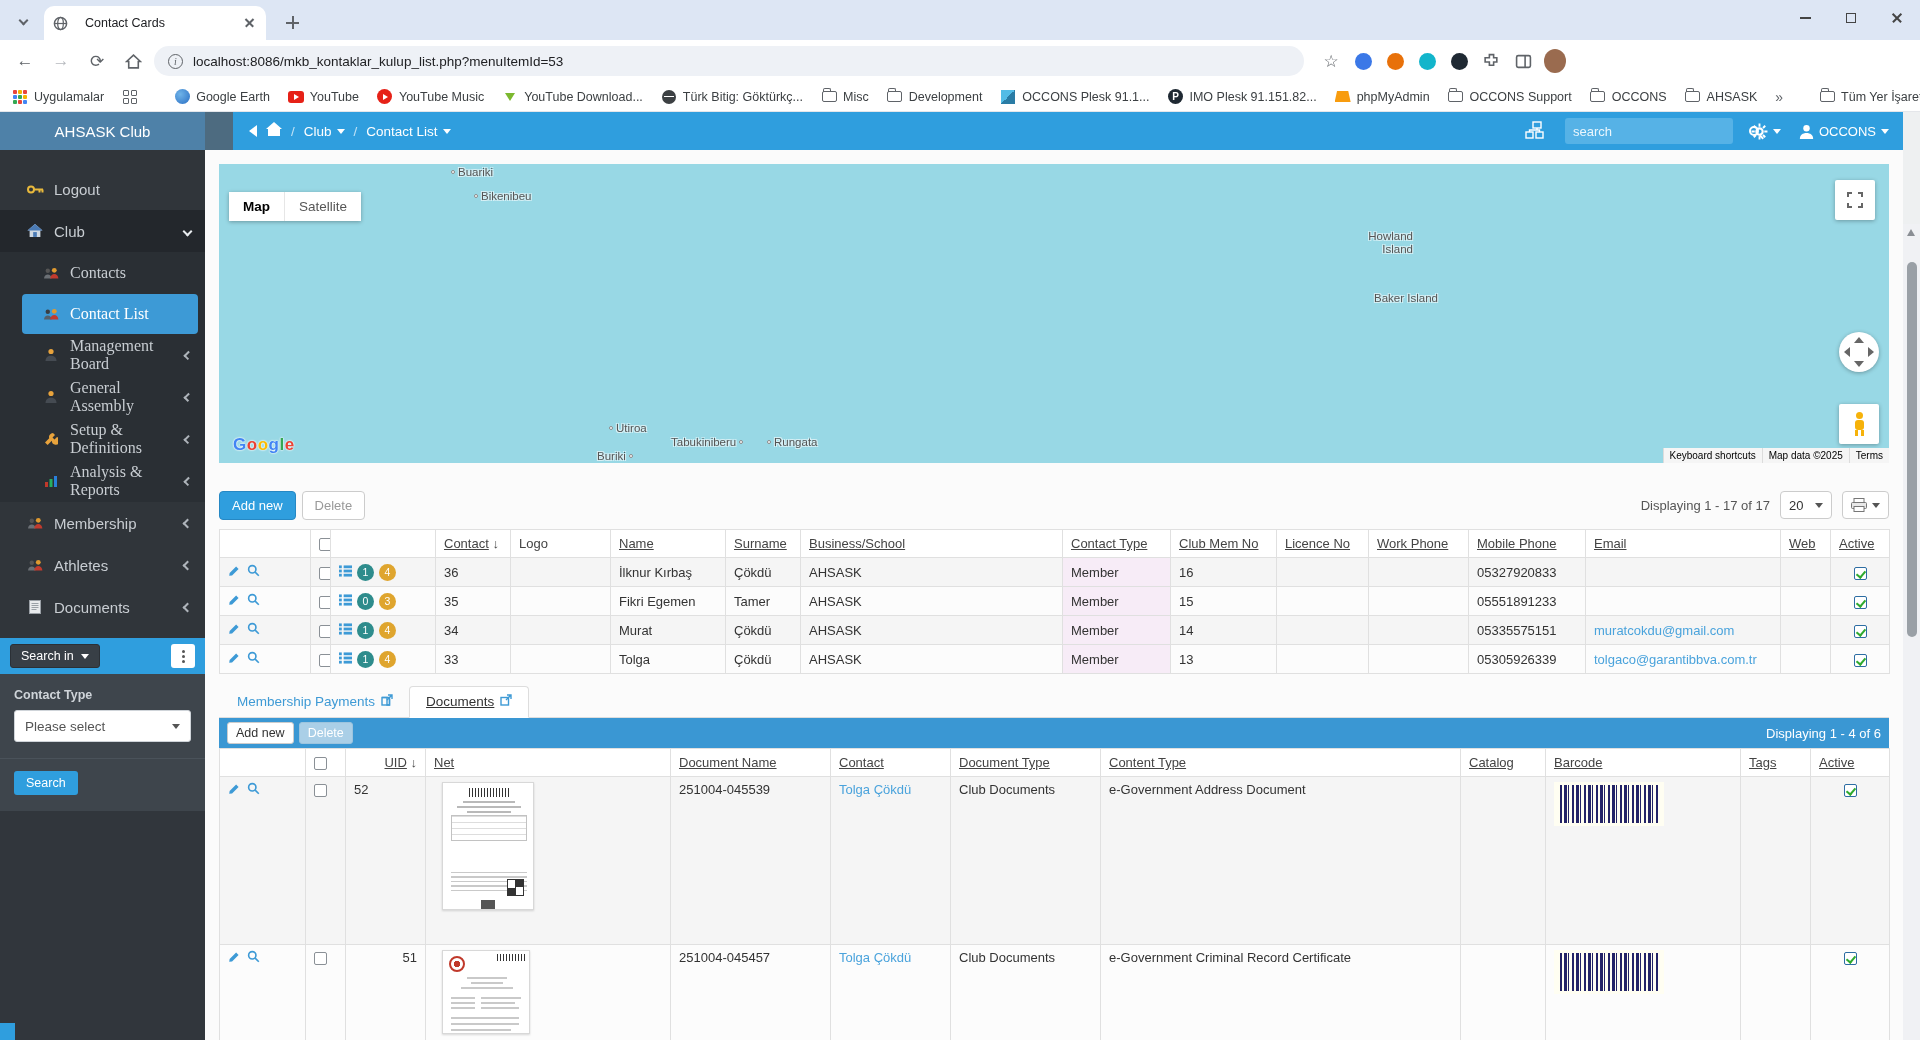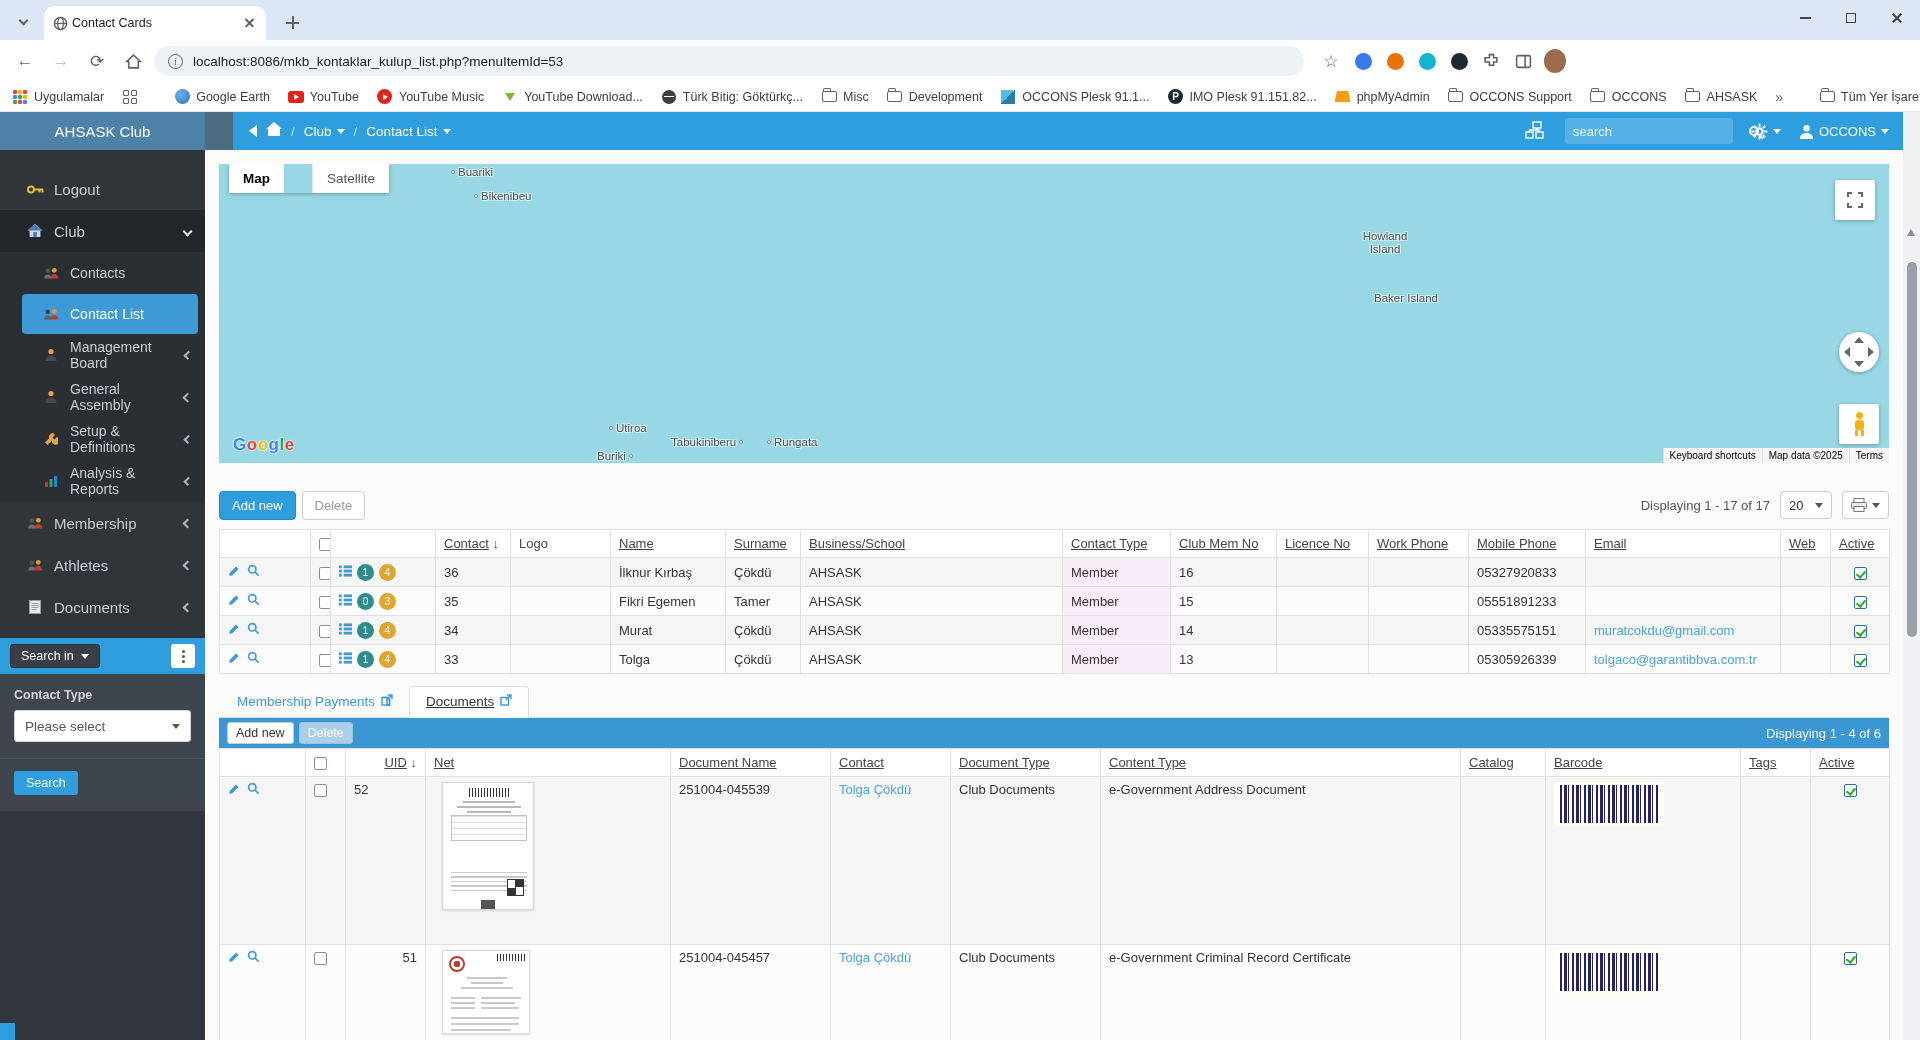--- a/index.html
+++ b/index.html
@@ -3,21 +3,21 @@
 <meta charset="utf-8">
 <style>
   * { margin:0; padding:0; box-sizing:border-box; }
   html,body { width:1920px; height:1040px; overflow:hidden; }
   body { font-family:"Liberation Sans", sans-serif; font-size:13px; color:#333; background:#fff; }
   .window { position:relative; width:1920px; height:1040px; overflow:hidden; }
 
   
   .titlebar { position:absolute; top:0; left:0; width:1920px; height:40px; background:#dde6f4; }
   .tabsearch { position:absolute; left:10px; top:12px; width:26px; height:20px; display:flex; align-items:center; justify-content:center; border-radius:8px; }
-  .tab { position:absolute; left:44px; top:6px; width:222px; height:34px; background:#fff; border-radius:10px 10px 0 0; display:flex; align-items:center; padding:0 8px; gap:4px; }
+  .tab { position:absolute; left:44px; top:6px; width:222px; height:34px; background:#fff; border-radius:10px 10px 0 0; display:flex; align-items:center; padding:0 8px; gap:17px; }
   .tab-title { flex:1; font-size:12.5px; color:#202124; white-space:nowrap; overflow:hidden; }
   .tab-close { width:16px; height:16px; position:relative; cursor:default; }
   .xline { position:absolute; left:2px; top:7px; width:11px; height:1.6px; background:#5f6368; }
   .xline.a { transform:rotate(45deg);} .xline.b { transform:rotate(-45deg);}
   .newtab { position:absolute; left:280px; top:10px; width:26px; height:26px; border-radius:50%; }
   .plus { position:relative; width:100%; height:100%; }
   .plus:before,.plus:after { content:""; position:absolute; background:#5f6368; }
   .plus:before { left:6px; top:12px; width:13px; height:1.8px; }
   .plus:after { left:12px; top:6px; width:1.8px; height:13px; }
   .winctl { position:absolute; right:0; top:0; height:36px; display:flex; }
@@ -85,21 +85,21 @@
   .mag:after { content:""; position:absolute; left:8px; top:8px; width:5px; height:2px; background:#fff; transform:rotate(45deg); }
   .iconbtn { display:flex; align-items:center; gap:5px; }
 
   .sidebar { position:absolute; top:0; left:0; width:205px; height:928px; background:#30353a; color:#c8cdd2; }
   .sb-head { height:38px; background:#4e81a8; color:#fff; display:flex; align-items:center; justify-content:center; font-size:15px; }
   .nav { padding-top:18px; }
   .nav-item { height:42px; display:flex; align-items:center; gap:10px; padding:0 14px 0 26px; font-size:15px; position:relative; cursor:default; }
   .nav-item .si { width:18px; display:flex; justify-content:center; flex:0 0 auto; }
   .nav-item.expanded { background:#23272c; }
   .submenu { background:#2a2f34; }
-  .submenu .nav-item { padding-left:42px; font-size:14px; }
+  .submenu .nav-item { padding-left:42px; font-size:16px;font-family:Liberation Serif, serif; }
   .nav-item.selected { background:#3d9ad6; color:#fff; border-radius:4px; margin:0 7px 0 22px; padding-left:20px; height:40px; }
   .chevL { margin-left:auto; width:7px; height:7px; border-left:2.2px solid #aeb4ba; border-bottom:2.2px solid #aeb4ba; transform:rotate(45deg); }
   .chevD { margin-left:auto; width:7px; height:7px; border-left:2.2px solid #e8ecef; border-bottom:2.2px solid #e8ecef; transform:rotate(-45deg); }
   .searchin-strip { margin-top:10px; height:36px; background:#2f9ede; display:flex; align-items:center; padding:0 10px; justify-content:space-between; }
   .searchin-btn { background:#383f46; border:1px solid #2b3036; color:#fff; font-size:12.5px; padding:4px 10px; border-radius:3px; display:flex; align-items:center; gap:7px; }
   .searchin-btn .caret-dn { border-top-color:#fff; }
   .kebab-btn { width:24px; height:24px; background:#fff; border-radius:3px; display:flex; flex-direction:column; align-items:center; justify-content:center; gap:2px; }
   .kebab-btn i { width:3px; height:3px; border-radius:50%; background:#555; }
   .filterpanel { background:#3e454c; padding:14px 14px 16px; }
   .filter-label { font-size:12.5px; font-weight:bold; color:#cfd4d9; margin-bottom:8px; }
@@ -107,27 +107,27 @@
   .pselect .caret-dn { border-top-color:#555; }
   .filter-sep { height:1px; background:#4a525a; margin:16px -14px 12px; }
   .btn-search { display:inline-block; background:#2f9ede; color:#fff; font-size:12.5px; padding:5px 12px; border-radius:3px; }
   .sb-rest { background:#31363c; height:100%; }
   .corner-chip { position:absolute; left:0; bottom:0; width:15px; height:17px; background:#2f9ede; }
 
   
   .content { position:absolute; top:38px; left:205px; width:1698px; height:890px; background:#fbfbfb; padding:14px; overflow:hidden; }
 
   .map { position:relative; width:1670px; height:299px; background:#98d8e5; overflow:hidden; font-size:12px; }
-  .map-ctl { position:absolute; left:10px; top:0; display:flex; box-shadow:0 1px 4px rgba(0,0,0,.3);gap:28px; }
+  .map-ctl { position:absolute; left:10px; top:28px; display:flex; box-shadow:0 1px 4px rgba(0,0,0,.3); }
   .map-ctl .mbtn { background:#fff; padding:7px 14px; font-size:13.5px; color:#000; }
   .map-ctl .mbtn.on { font-weight:bold; }
   .map-ctl .mbtn.off { color:#565656; border-left:1px solid #e6e6e6; }
   .maplabel { position:absolute; color:#545454; font-size:11.5px; text-shadow:1px 1px 0 #d9f0f5,-1px -1px 0 #d9f0f5,1px -1px 0 #d9f0f5,-1px 1px 0 #d9f0f5; white-space:nowrap; display:flex; align-items:center; gap:3px; }
   .mdot { width:4px; height:4px; border-radius:50%; background:#fff; border:1px solid #8a8a8a; flex:0 0 auto; }
-  .maplabel.twol { white-space:normal; width:56px; text-align:center; line-height:1.15; }
+  .maplabel.twol { white-space:normal; width:56px; text-align:right; line-height:1.15; }
   .fs-btn { position:absolute; right:14px; top:16px; width:40px; height:40px; background:#fff; border-radius:2px; box-shadow:0 1px 4px rgba(0,0,0,.3); display:flex; align-items:center; justify-content:center; }
   .pan-ctl { position:absolute; right:10px; top:168px; width:40px; height:40px; background:#fff; border-radius:50%; box-shadow:0 1px 4px rgba(0,0,0,.3); }
   .pan-ctl i { position:absolute; width:0; height:0; }
   .pan-ctl .n { left:15px; top:5px; border-left:5px solid transparent; border-right:5px solid transparent; border-bottom:6px solid #666; }
   .pan-ctl .s { left:15px; bottom:5px; border-left:5px solid transparent; border-right:5px solid transparent; border-top:6px solid #666; }
   .pan-ctl .w { left:5px; top:15px; border-top:5px solid transparent; border-bottom:5px solid transparent; border-right:6px solid #666; }
   .pan-ctl .e { right:5px; top:15px; border-top:5px solid transparent; border-bottom:5px solid transparent; border-left:6px solid #666; }
   .pegman { position:absolute; right:10px; top:240px; width:40px; height:40px; background:#fff; border-radius:2px; box-shadow:0 1px 4px rgba(0,0,0,.3); display:flex; align-items:center; justify-content:center; }
   .peg { position:relative; width:12px; height:24px; }
   .peg .h { position:absolute; left:3px; top:0; width:7px; height:7px; border-radius:50%; background:#f6b20a; }

